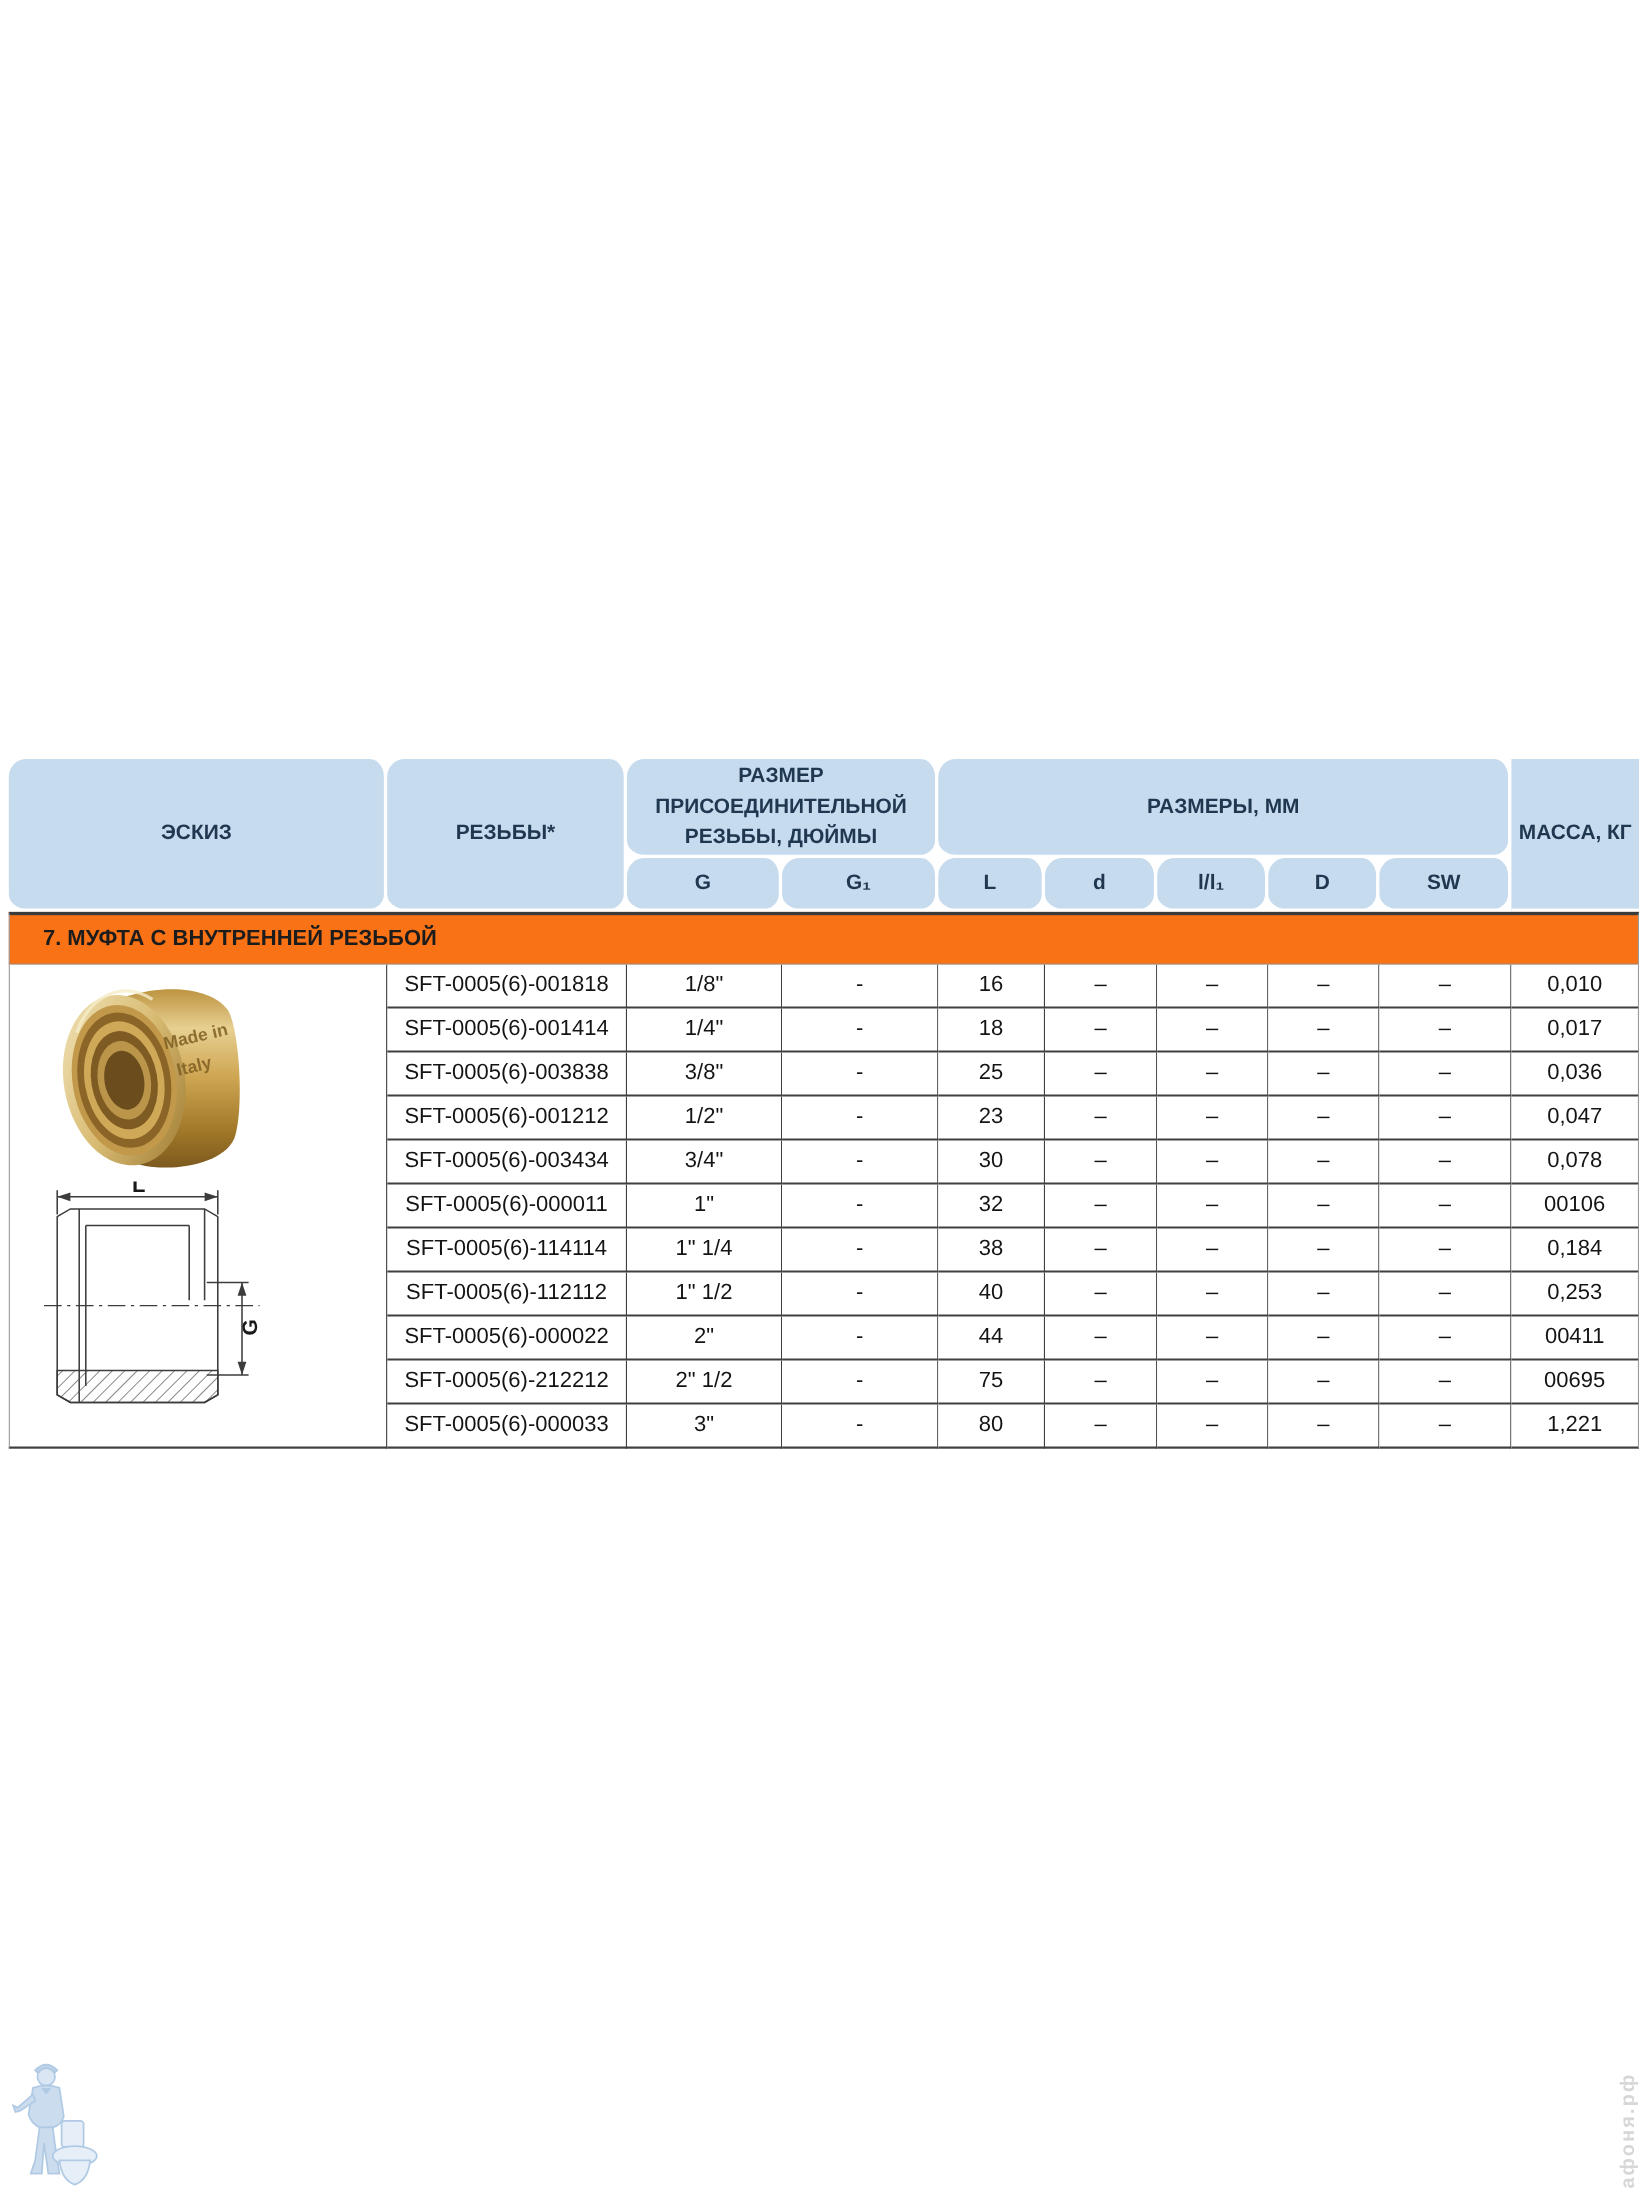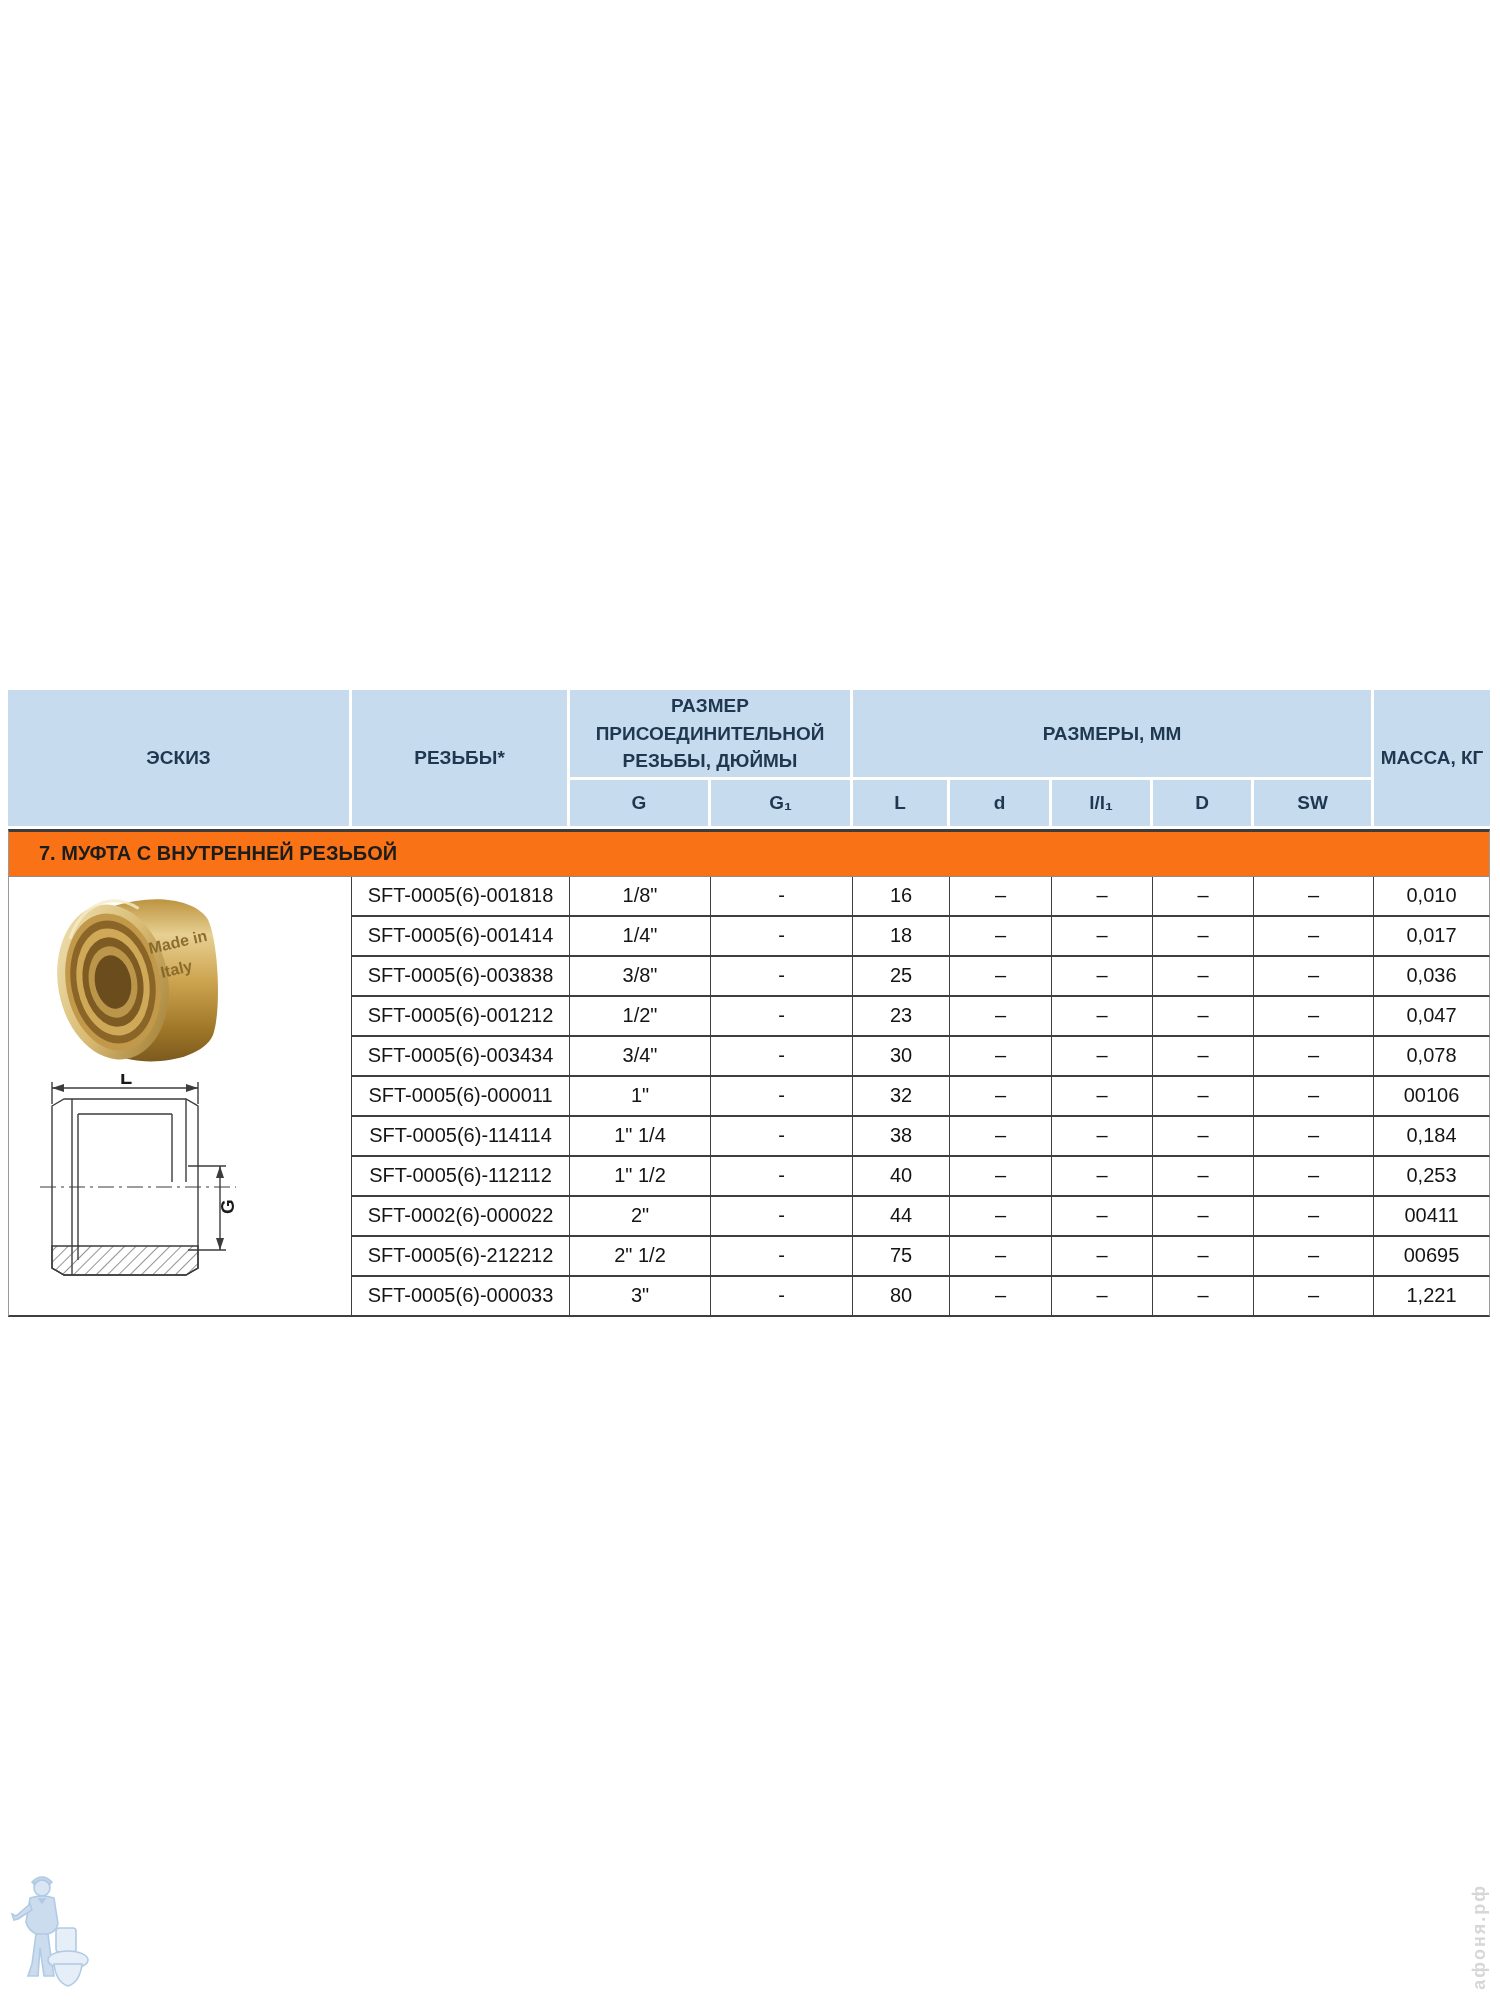--- a/index.html
+++ b/index.html
@@ -23,21 +23,21 @@
   thead td {
     background:#c7dbee;
     color:#1f3850;
     font-weight:bold;
     font-size:19px;
     text-align:center;
     vertical-align:middle;
     line-height:1.45;
     padding:2px 6px;
   }
-  thead td.hdr-inner { border-right:3px solid #ffffff; }
+  thead td.hdr-inner { border-right:3px solid #ffffff;border-radius:16px; }
   thead td.hdr-gapbottom { border-bottom:3px solid #ffffff; }
   tr.hdr-row1 td { height:88px; }
   tr.hdr-row2 td { height:49px; }
 
   
   td.section-cell {
     height:48px;
     background:#f97316;
     border-top:3px solid #3c3c3c;
     border-bottom:1px solid #8d8d8d;
@@ -283,21 +283,21 @@
             <td class="data-cell col-1">1" 1/2</td>
             <td class="data-cell col-2">-</td>
             <td class="data-cell col-3">40</td>
             <td class="data-cell col-4">–</td>
             <td class="data-cell col-5">–</td>
             <td class="data-cell col-6">–</td>
             <td class="data-cell col-7">–</td>
             <td class="data-cell col-8">0,253</td>
           </tr>
           <tr>
-            <td class="data-cell col-0">SFT-0002(6)-000022</td>
+            <td class="data-cell col-0">SFT-0005(6)-000022</td>
             <td class="data-cell col-1">2"</td>
             <td class="data-cell col-2">-</td>
             <td class="data-cell col-3">44</td>
             <td class="data-cell col-4">–</td>
             <td class="data-cell col-5">–</td>
             <td class="data-cell col-6">–</td>
             <td class="data-cell col-7">–</td>
             <td class="data-cell col-8">00411</td>
           </tr>
           <tr>

